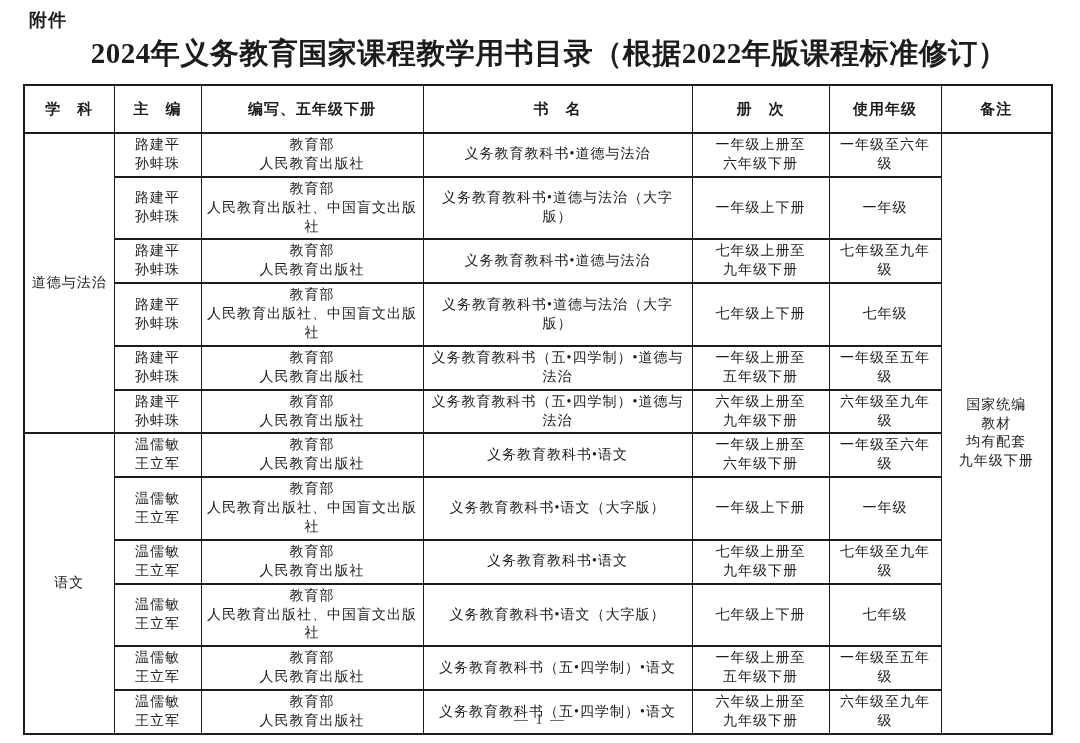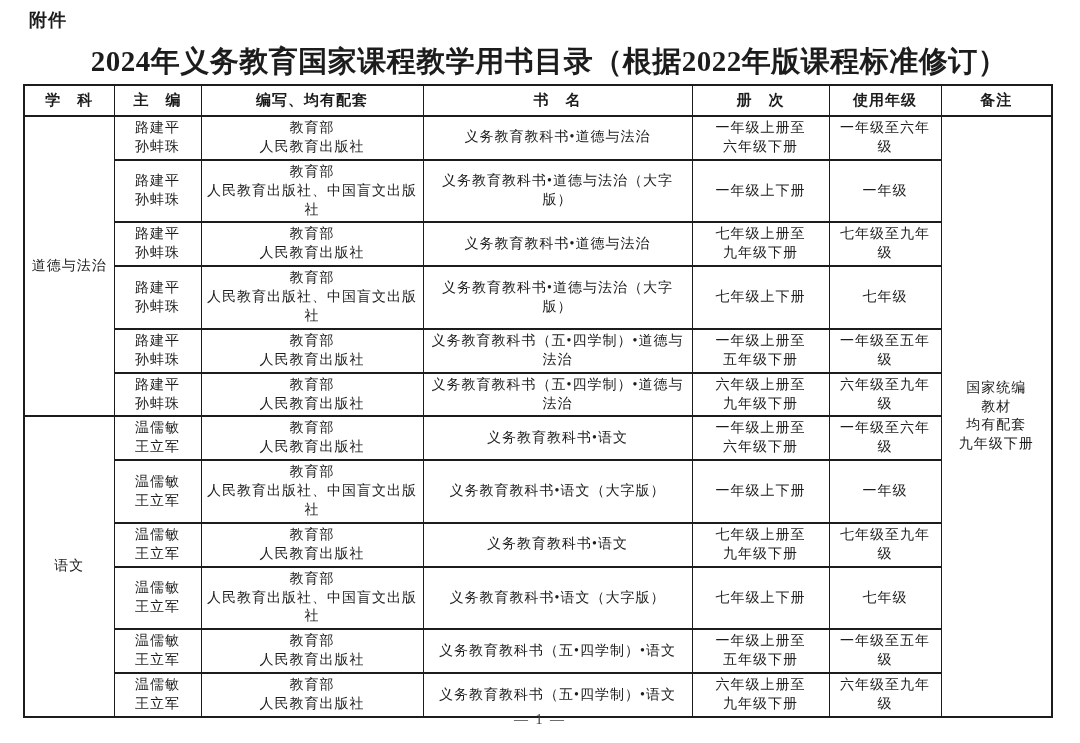--- a/index.html
+++ b/index.html
@@ -11,21 +11,21 @@
     position: relative;
     overflow: hidden;
   }
   .page { position: absolute; inset: 0; background: #ffffff; }
 
   .attachment {
     position: absolute; left: 29px; top: 8px;
     font-size: 18px; font-weight: bold; letter-spacing: 1px;
   }
   .doc-title {
-    position: absolute; left: 0; top: 42px; width: 100%;
+    position: absolute; left: 0; top: 34px; width: 100%;
     text-align: center;
     font-size: 29px; font-weight: bold; letter-spacing: 0.5px;
     white-space: nowrap;
     padding-left: 18px;
   }
 
   table.catalog {
     position: absolute; left: 23px; top: 84px;
     width: 1028px;
     border-collapse: collapse; table-layout: fixed;
@@ -37,21 +37,21 @@
     border-top: 2px solid #1c1c1c;
     border-bottom: 2px solid #1c1c1c;
     font-size: 14px;
     letter-spacing: 1px;
     vertical-align: middle;
     white-space: pre-line;
     line-height: 1.35;
     padding: 2px 5px;
     text-align: center;
   }
-  table.catalog thead tr { height: 31px; }
+  table.catalog thead tr { height: 48px; }
   table.catalog tbody tr { height: 43px; }
   table.catalog th { font-weight: bold; font-size: 15px; }
   td.subject { font-weight: normal; font-size: 15px; }
   td.publisher, td.book { text-align: left; padding-left: 8px; padding-right: 4px; }
   td.remark { line-height: 1.55; }
 
   .footer {
     position: absolute; left: 0; top: 712px; width: 100%;
     text-align: center; font-size: 14px; color: #3a3a3a;
     letter-spacing: 2px;
@@ -73,21 +73,21 @@
         <col style="width:222px">
       <col style="width:269px">
         <col style="width:137px">
         <col style="width:112px">
         <col style="width:111px">
     </colgroup>
     <thead>
       <tr>
         <th>学　科</th>
         <th>主　编</th>
-        <th>编写、均有配套</th>
+        <th>编写、五年级下册</th>
         <th>书　名</th>
         <th>册　次</th>
         <th>使用年级</th>
         <th>备注</th>
       </tr>
     </thead>
     <tbody>
       <tr>
         <td class="subject" rowspan="6">道德与法治</td>
         <td class="editor">路建平

